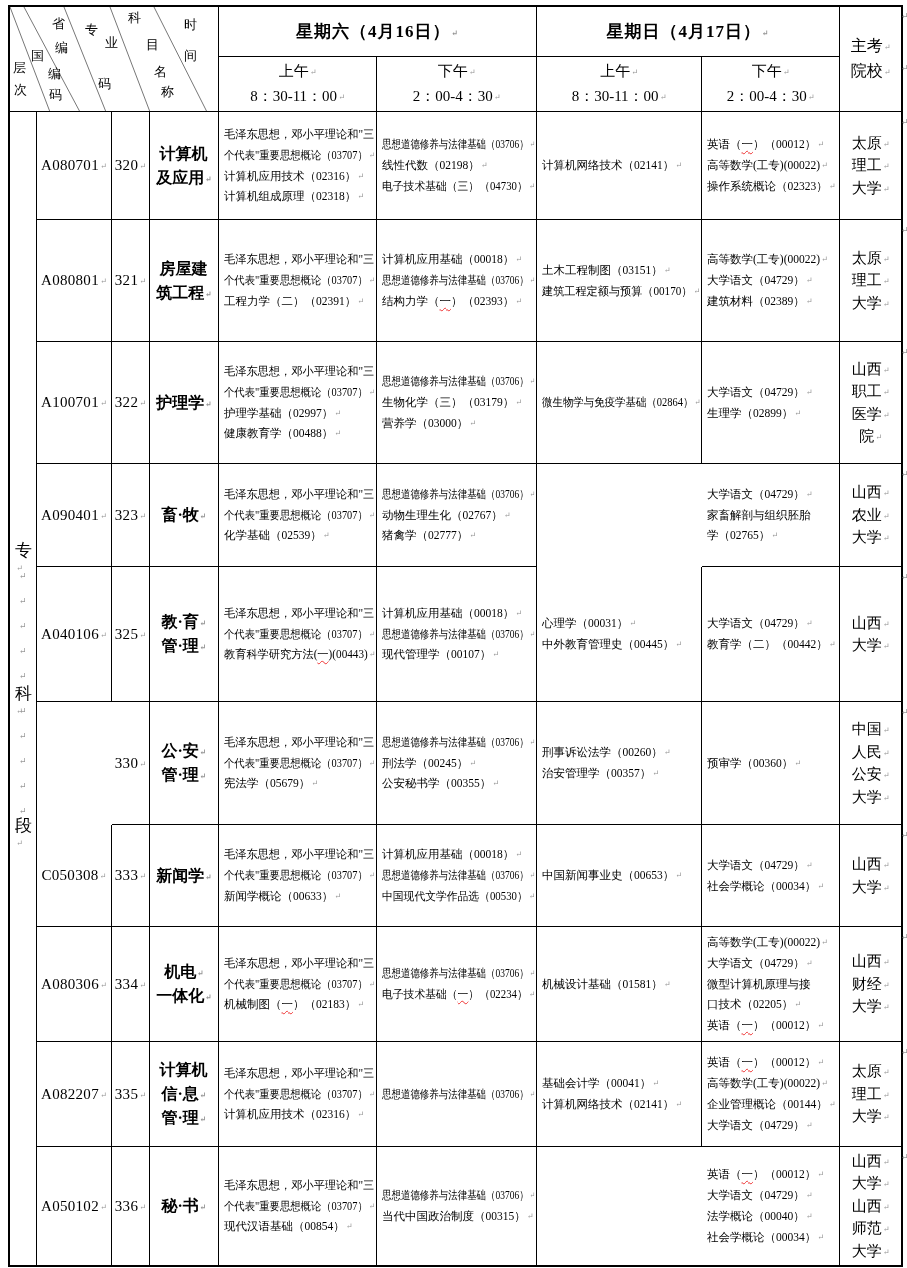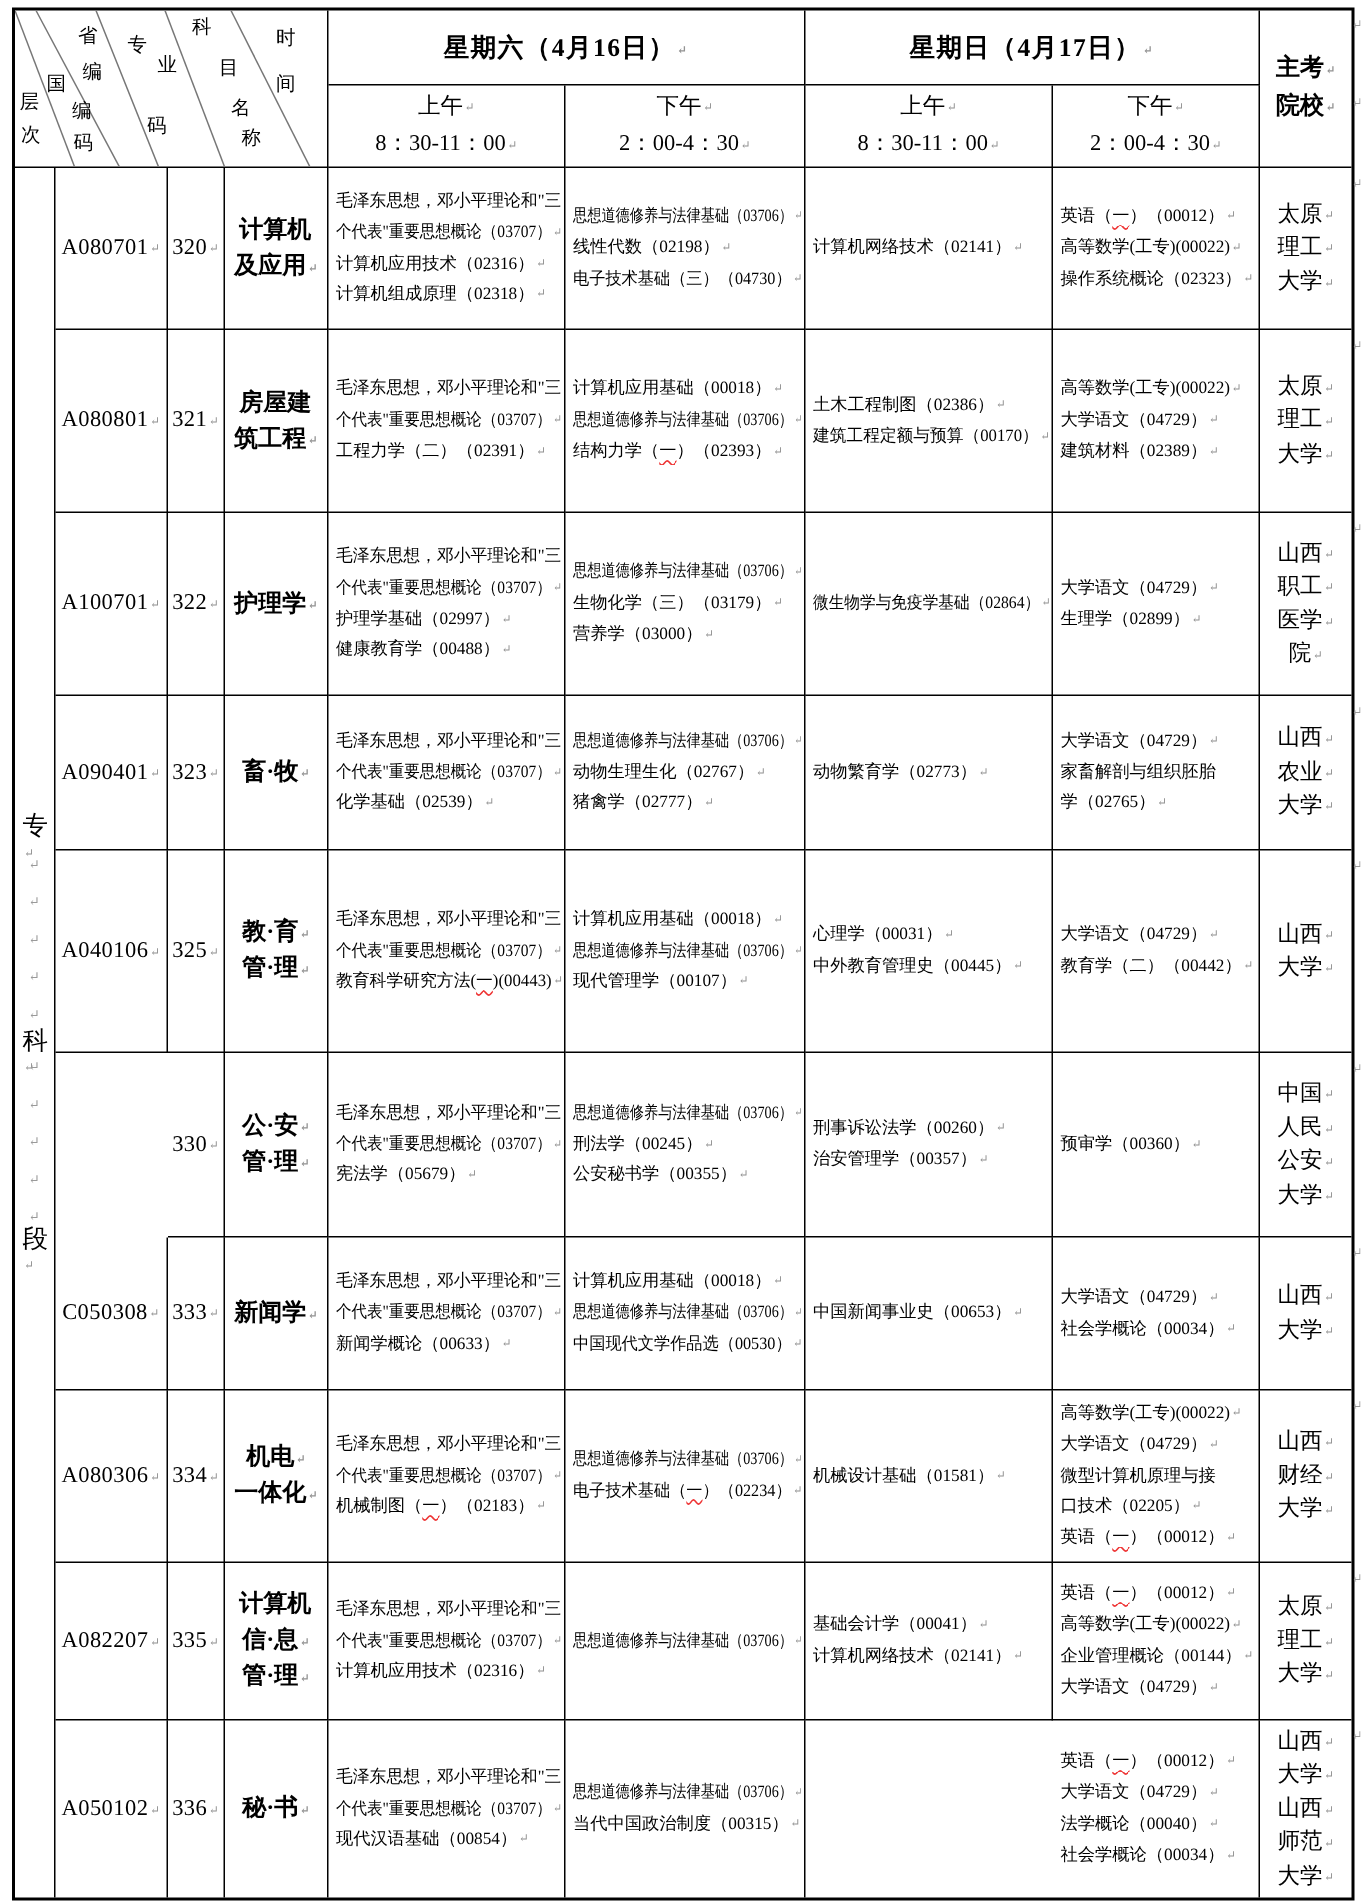--- a/index.html
+++ b/index.html
@@ -31,21 +31,21 @@
   .lv0{top:430px}.lv1{top:573px}.lv2{top:705px}
   .lvmark{position:absolute;left:9px;color:#9a9a9a;font-size:9px;line-height:1;}
   .rowmark{position:absolute;color:#9a9a9a;font-size:9px;line-height:1;}
   .ln{white-space:nowrap;transform-origin:0 50%;line-height:1.85;}
   .ln::after{content:"↵";color:#939393;font-size:8px;margin-left:1px;vertical-align:1px;}
   .ln.noP::after{content:"";}
   .ctr .ln{transform-origin:50% 50%;}
   .date{font-weight:bold;}
   .date .ln{font-size:17px;letter-spacing:1px;line-height:1.4;}
   .timecell .ln{font-size:15px;line-height:1.65;}
-  .schoolhead .ln{font-size:16px;font-weight:bold;line-height:1.55;text-align:center;}
+  .schoolhead .ln{font-size:16px;font-weight:normal;line-height:1.55;text-align:center;}
   .code .ln{font-size:15px;letter-spacing:.3px;line-height:1.4;}
   .major .ln{font-size:16px;font-weight:bold;line-height:1.5;}
   .sess{align-items:flex-start;padding:3px 2px 3px 5px;}
   .sess .ln{font-size:11.5px;line-height:1.82;}
   .school .ln{font-size:15px;line-height:1.5;}
   .sq{text-decoration:underline;text-decoration-style:wavy;text-decoration-color:#e33;
       text-decoration-thickness:1px;text-underline-offset:2px;}
 </style>
 </head>
 <body>
@@ -162,21 +162,21 @@
       <div class="ln noP" style="transform: scaleX(0.974194);">毛泽东思想，邓小平理论和"三</div>
       <div class="ln" style="transform: scaleX(0.89881);">个代表"重要思想概论（03707）</div>
       <div class="ln">工程力学（二）（02391）</div>
     </div>
   <div class="cell sess c6 r4">
       <div class="ln">计算机应用基础（00018）</div>
       <div class="ln" style="transform: scaleX(0.822581);">思想道德修养与法律基础（03706）</div>
       <div class="ln">结构力学（<span class="sq">一</span>）（02393）</div>
     </div>
   <div class="cell sess c7 r4">
-      <div class="ln">土木工程制图（02386）</div>
+      <div class="ln">土木工程制图（03151）</div>
       <div class="ln" style="transform: scaleX(0.969325);">建筑工程定额与预算（00170）</div>
     </div>
   <div class="cell sess c8 r4">
       <div class="ln">高等数学(工专)(00022)</div>
       <div class="ln">大学语文（04729）</div>
       <div class="ln">建筑材料（02389）</div>
     </div>
   <div class="cell school ctr noR c9 r4">
       <div class="ln">太原</div>
       <div class="ln">理工</div>
@@ -228,23 +228,20 @@
     </div>
   <div class="cell sess c5 r6">
       <div class="ln noP" style="transform: scaleX(0.974194);">毛泽东思想，邓小平理论和"三</div>
       <div class="ln" style="transform: scaleX(0.89881);">个代表"重要思想概论（03707）</div>
       <div class="ln">化学基础（02539）</div>
     </div>
   <div class="cell sess c6 r6">
       <div class="ln" style="transform: scaleX(0.822581);">思想道德修养与法律基础（03706）</div>
       <div class="ln">动物生理生化（02767）</div>
       <div class="ln">猪禽学（02777）</div>
-    </div>
-  <div class="cell sess c7 r6">
-      <div class="ln">动物繁育学（02773）</div>
     </div>
   <div class="cell sess c8 r6">
       <div class="ln">大学语文（04729）</div>
       <div class="ln noP">家畜解剖与组织胚胎</div>
       <div class="ln">学（02765）</div>
     </div>
   <div class="cell school ctr noR c9 r6">
       <div class="ln">山西</div>
       <div class="ln">农业</div>
       <div class="ln">大学</div>

